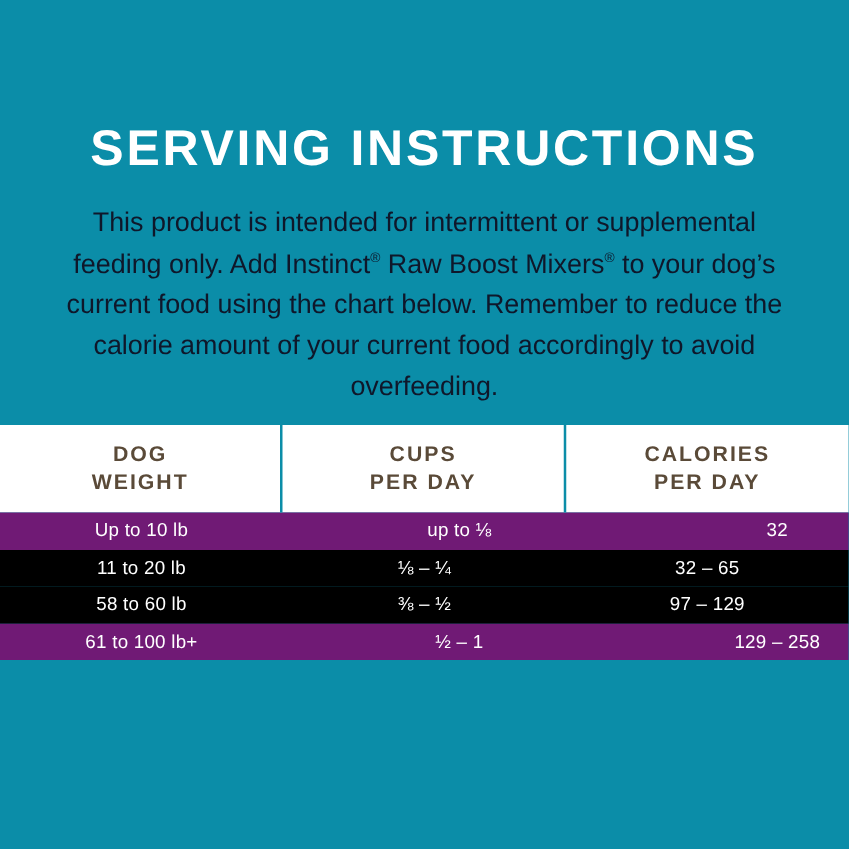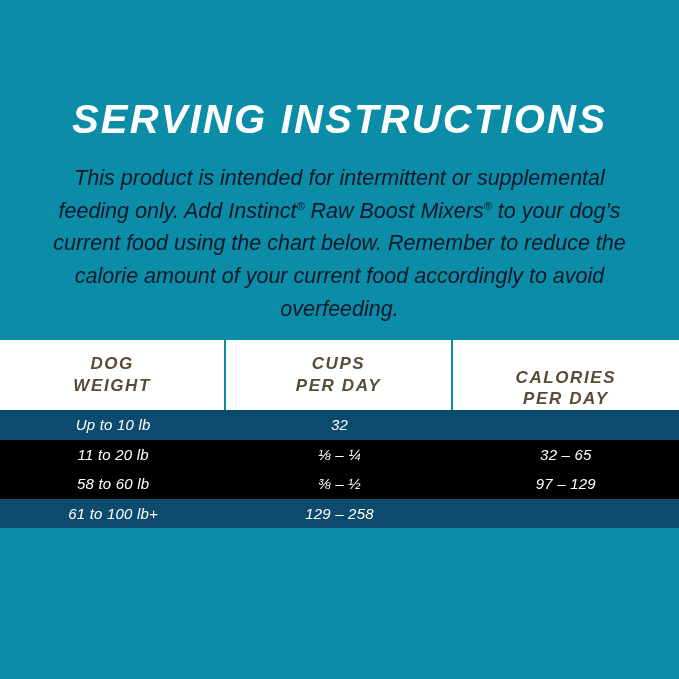--- a/index.html
+++ b/index.html
@@ -12,21 +12,20 @@
     background: #0b8da8;
     font-family: "Liberation Sans", sans-serif;
     overflow: hidden;
   }
   .page {
     position: relative;
     width: 679px;
     height: 532px;
     background: #0b8da8;
     box-sizing: border-box;
-    font-style: italic;
   }
   .header-block {
     padding: 0 44px;
   }
   .title {
     margin: 0;
     padding-top: 98px;
     text-align: center;
     color: #ffffff;
     font-size: 40px;
@@ -73,34 +72,33 @@
   .head-row .cell {
     color: #5a4a38;
     font-weight: bold;
     font-size: 17px;
     letter-spacing: 1.6px;
     line-height: 1.28;
     border-right: 2px solid #0b8da8;
   }
   .head-row .cell:last-child {
     border-right: none;
-    align-items: flex-end;
   }
   .head-row .cell span {
     display: block;
   }
   .data-row {
     height: 29.5px;
   }
   .data-row .cell {
     color: #ffffff;
     font-size: 15px;
     letter-spacing: 0.2px;
   }
-  .shade-a { background: #0c4a6e; }
+  .shade-a { background: #701a75; gap: 28px; }
   .shade-b { background: #000000; align-items: center; }
   .frac {
     white-space: nowrap;
   }
 </style>
 </head>
 <body>
 
 <div class="page">
 
@@ -133,35 +131,37 @@
       <div class="cell">
         <div>
           <span>CALORIES</span>
           <span>PER DAY</span>
         </div>
       </div>
     </div>
 
     <div class="row data-row shade-a">
       <div class="cell">Up to 10 lb</div>
+      <div class="cell frac">up to ⅛</div>
       <div class="cell">32</div>
     </div>
 
     <div class="row data-row shade-b">
       <div class="cell">11 to 20 lb</div>
       <div class="cell frac">⅛ – ¼</div>
       <div class="cell">32 – 65</div>
     </div>
 
 
     <div class="row data-row shade-b">
       <div class="cell">58 to 60 lb</div>
       <div class="cell frac">⅜ – ½</div>
       <div class="cell">97 – 129</div>
     </div>
 
     <div class="row data-row shade-a">
       <div class="cell">61 to 100 lb+</div>
+      <div class="cell frac">½ – 1</div>
       <div class="cell">129 – 258</div>
     </div>
 
   </div>
 </div>
 
 </body></html>

